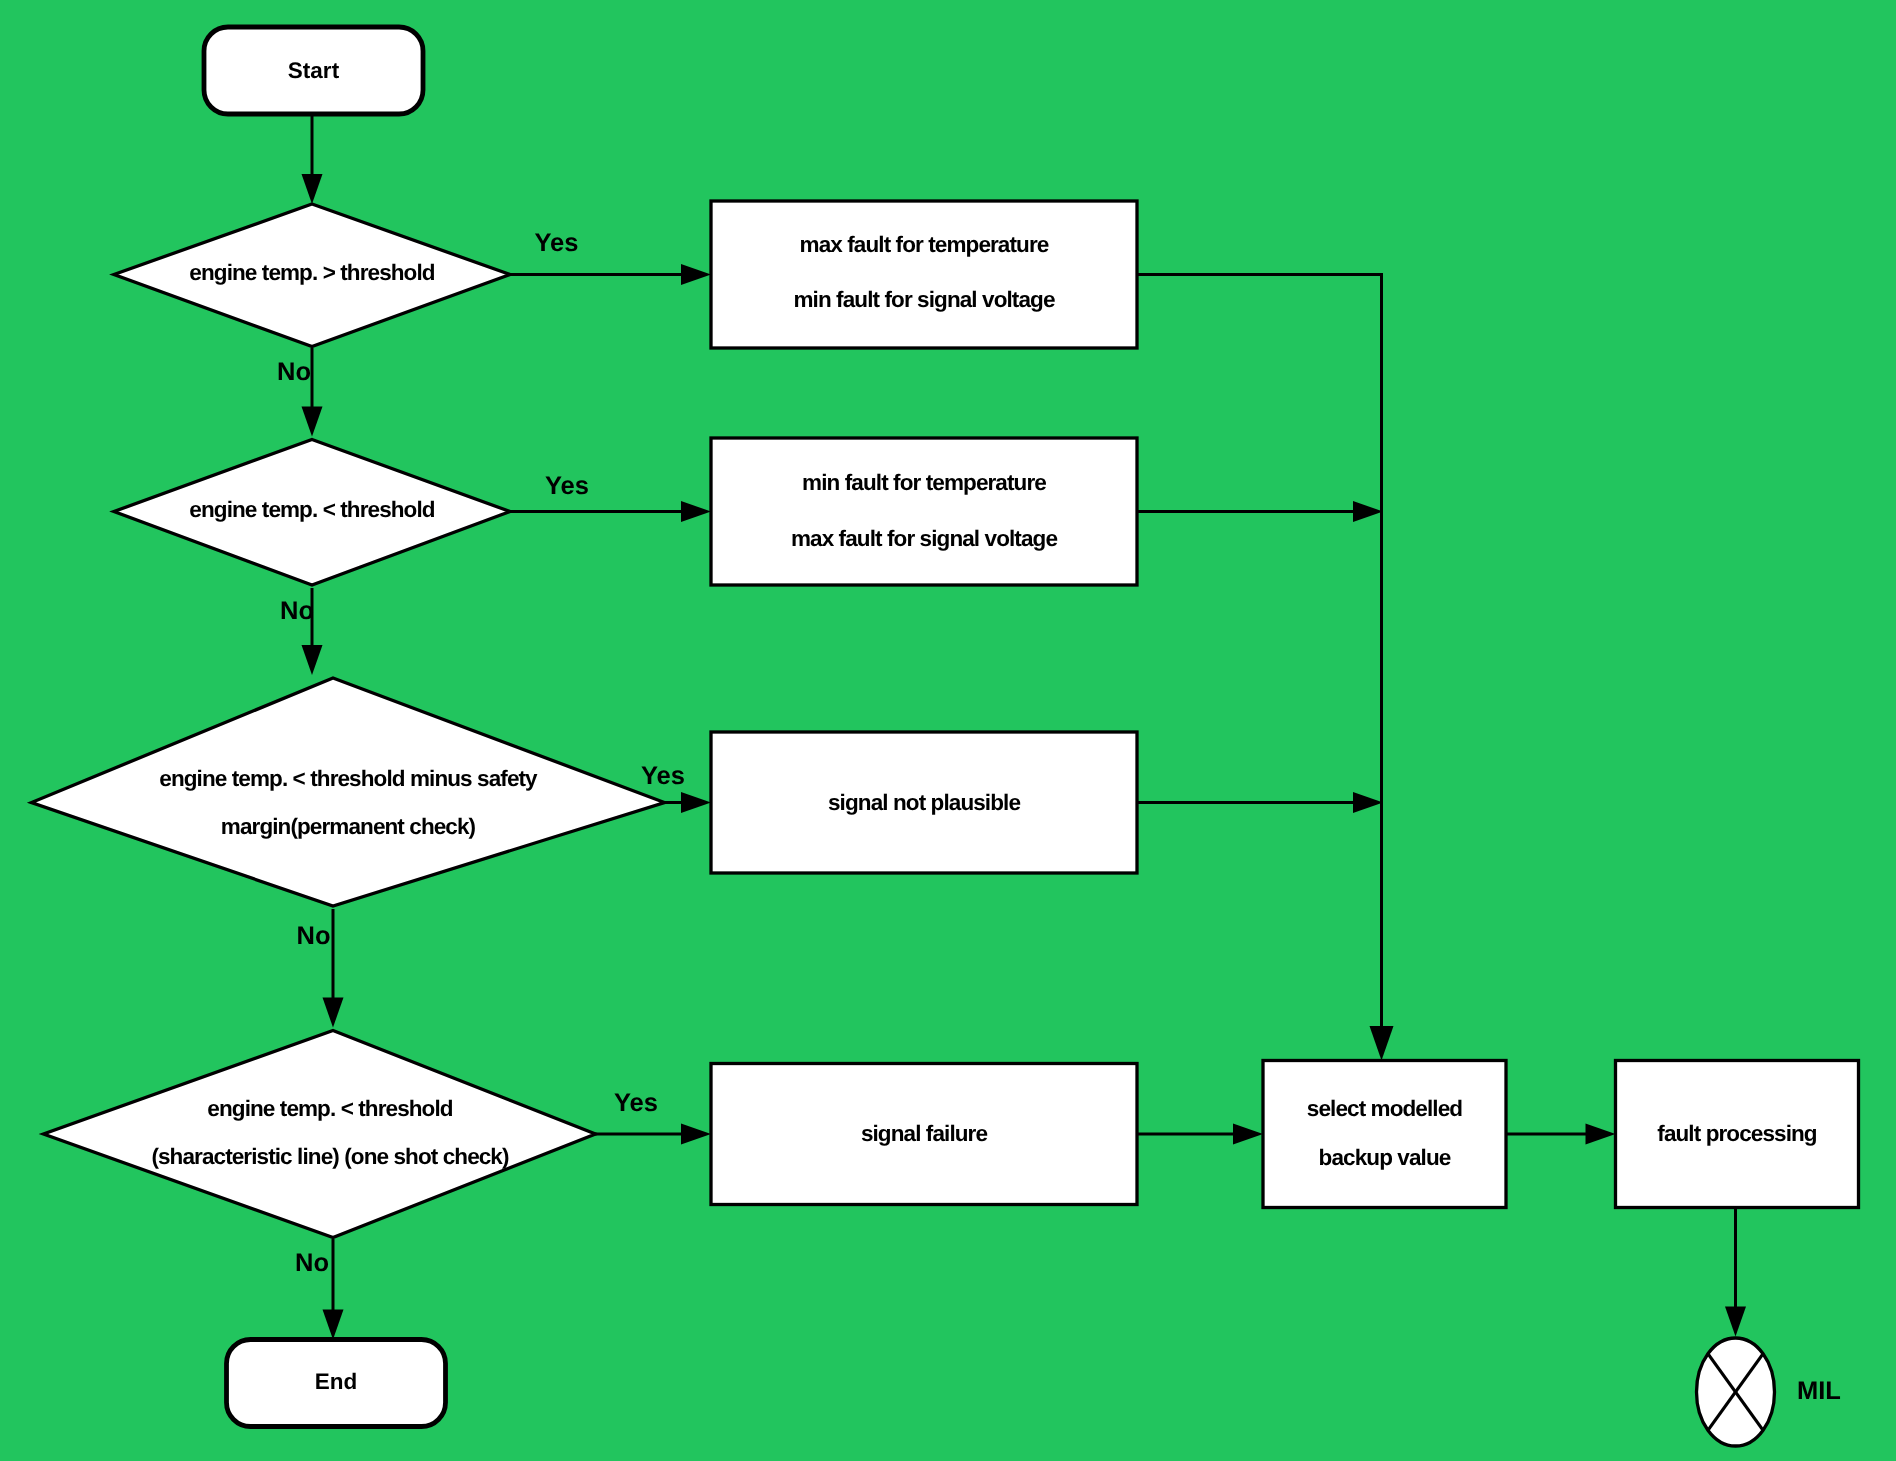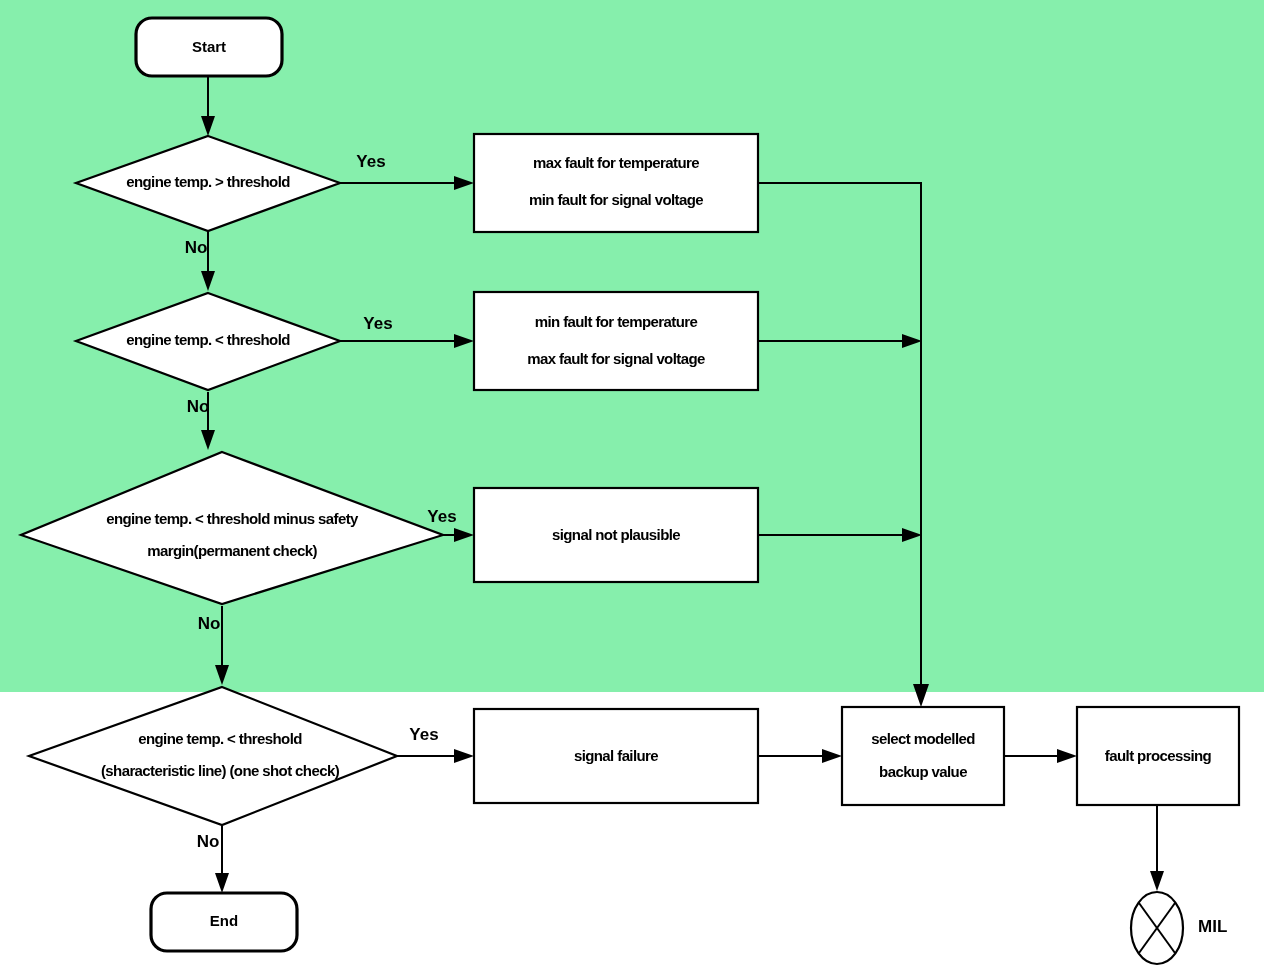--- a/index.html
+++ b/index.html
@@ -9,22 +9,22 @@
   }
   body {
     width: 1264px;
     height: 974px;
     overflow: hidden;
     font-family: "Liberation Sans", sans-serif;
   }
   #flow-root {
     position: relative;
     width: 1264px;
-    height: 692px;
-    background: #86efac;
+    height: 974px;
+    background: #22c55e;
   }
   svg#flow-svg {
     display: block;
     width: 1264px;
     height: 974px;
   }
   .shape-stroke {
     fill: #ffffff;
     stroke: #000000;
     stroke-width: 2.2;

